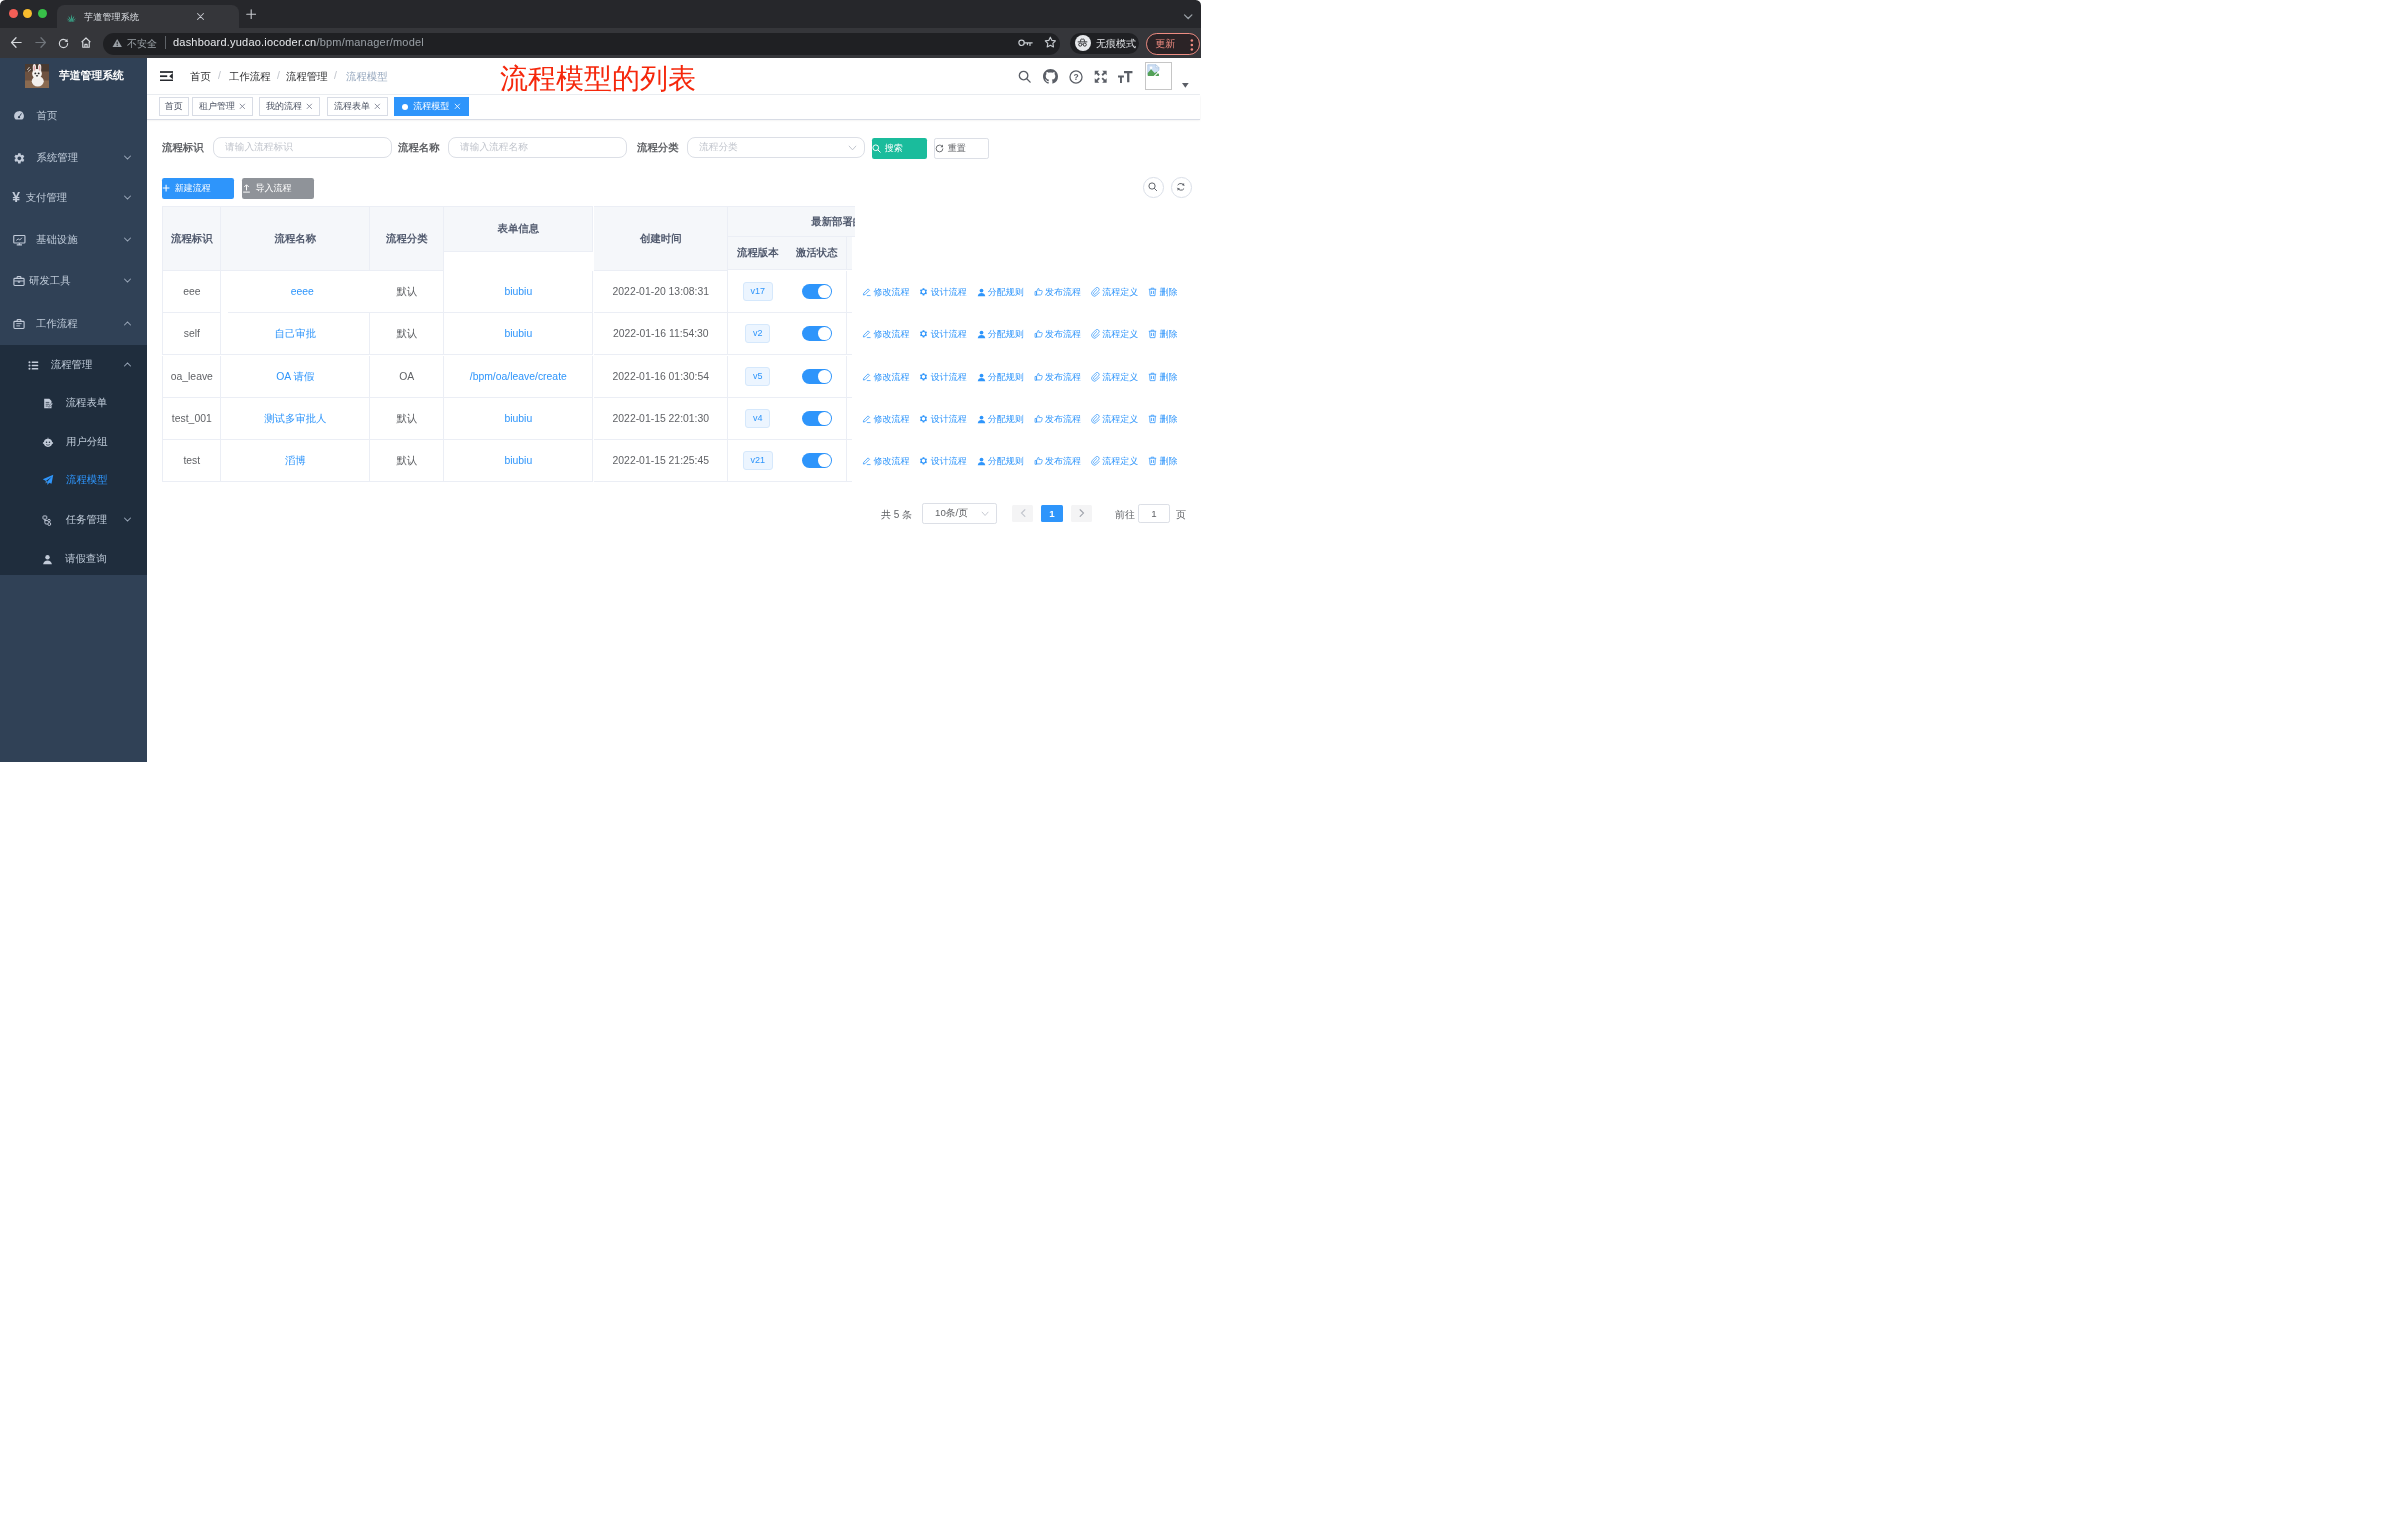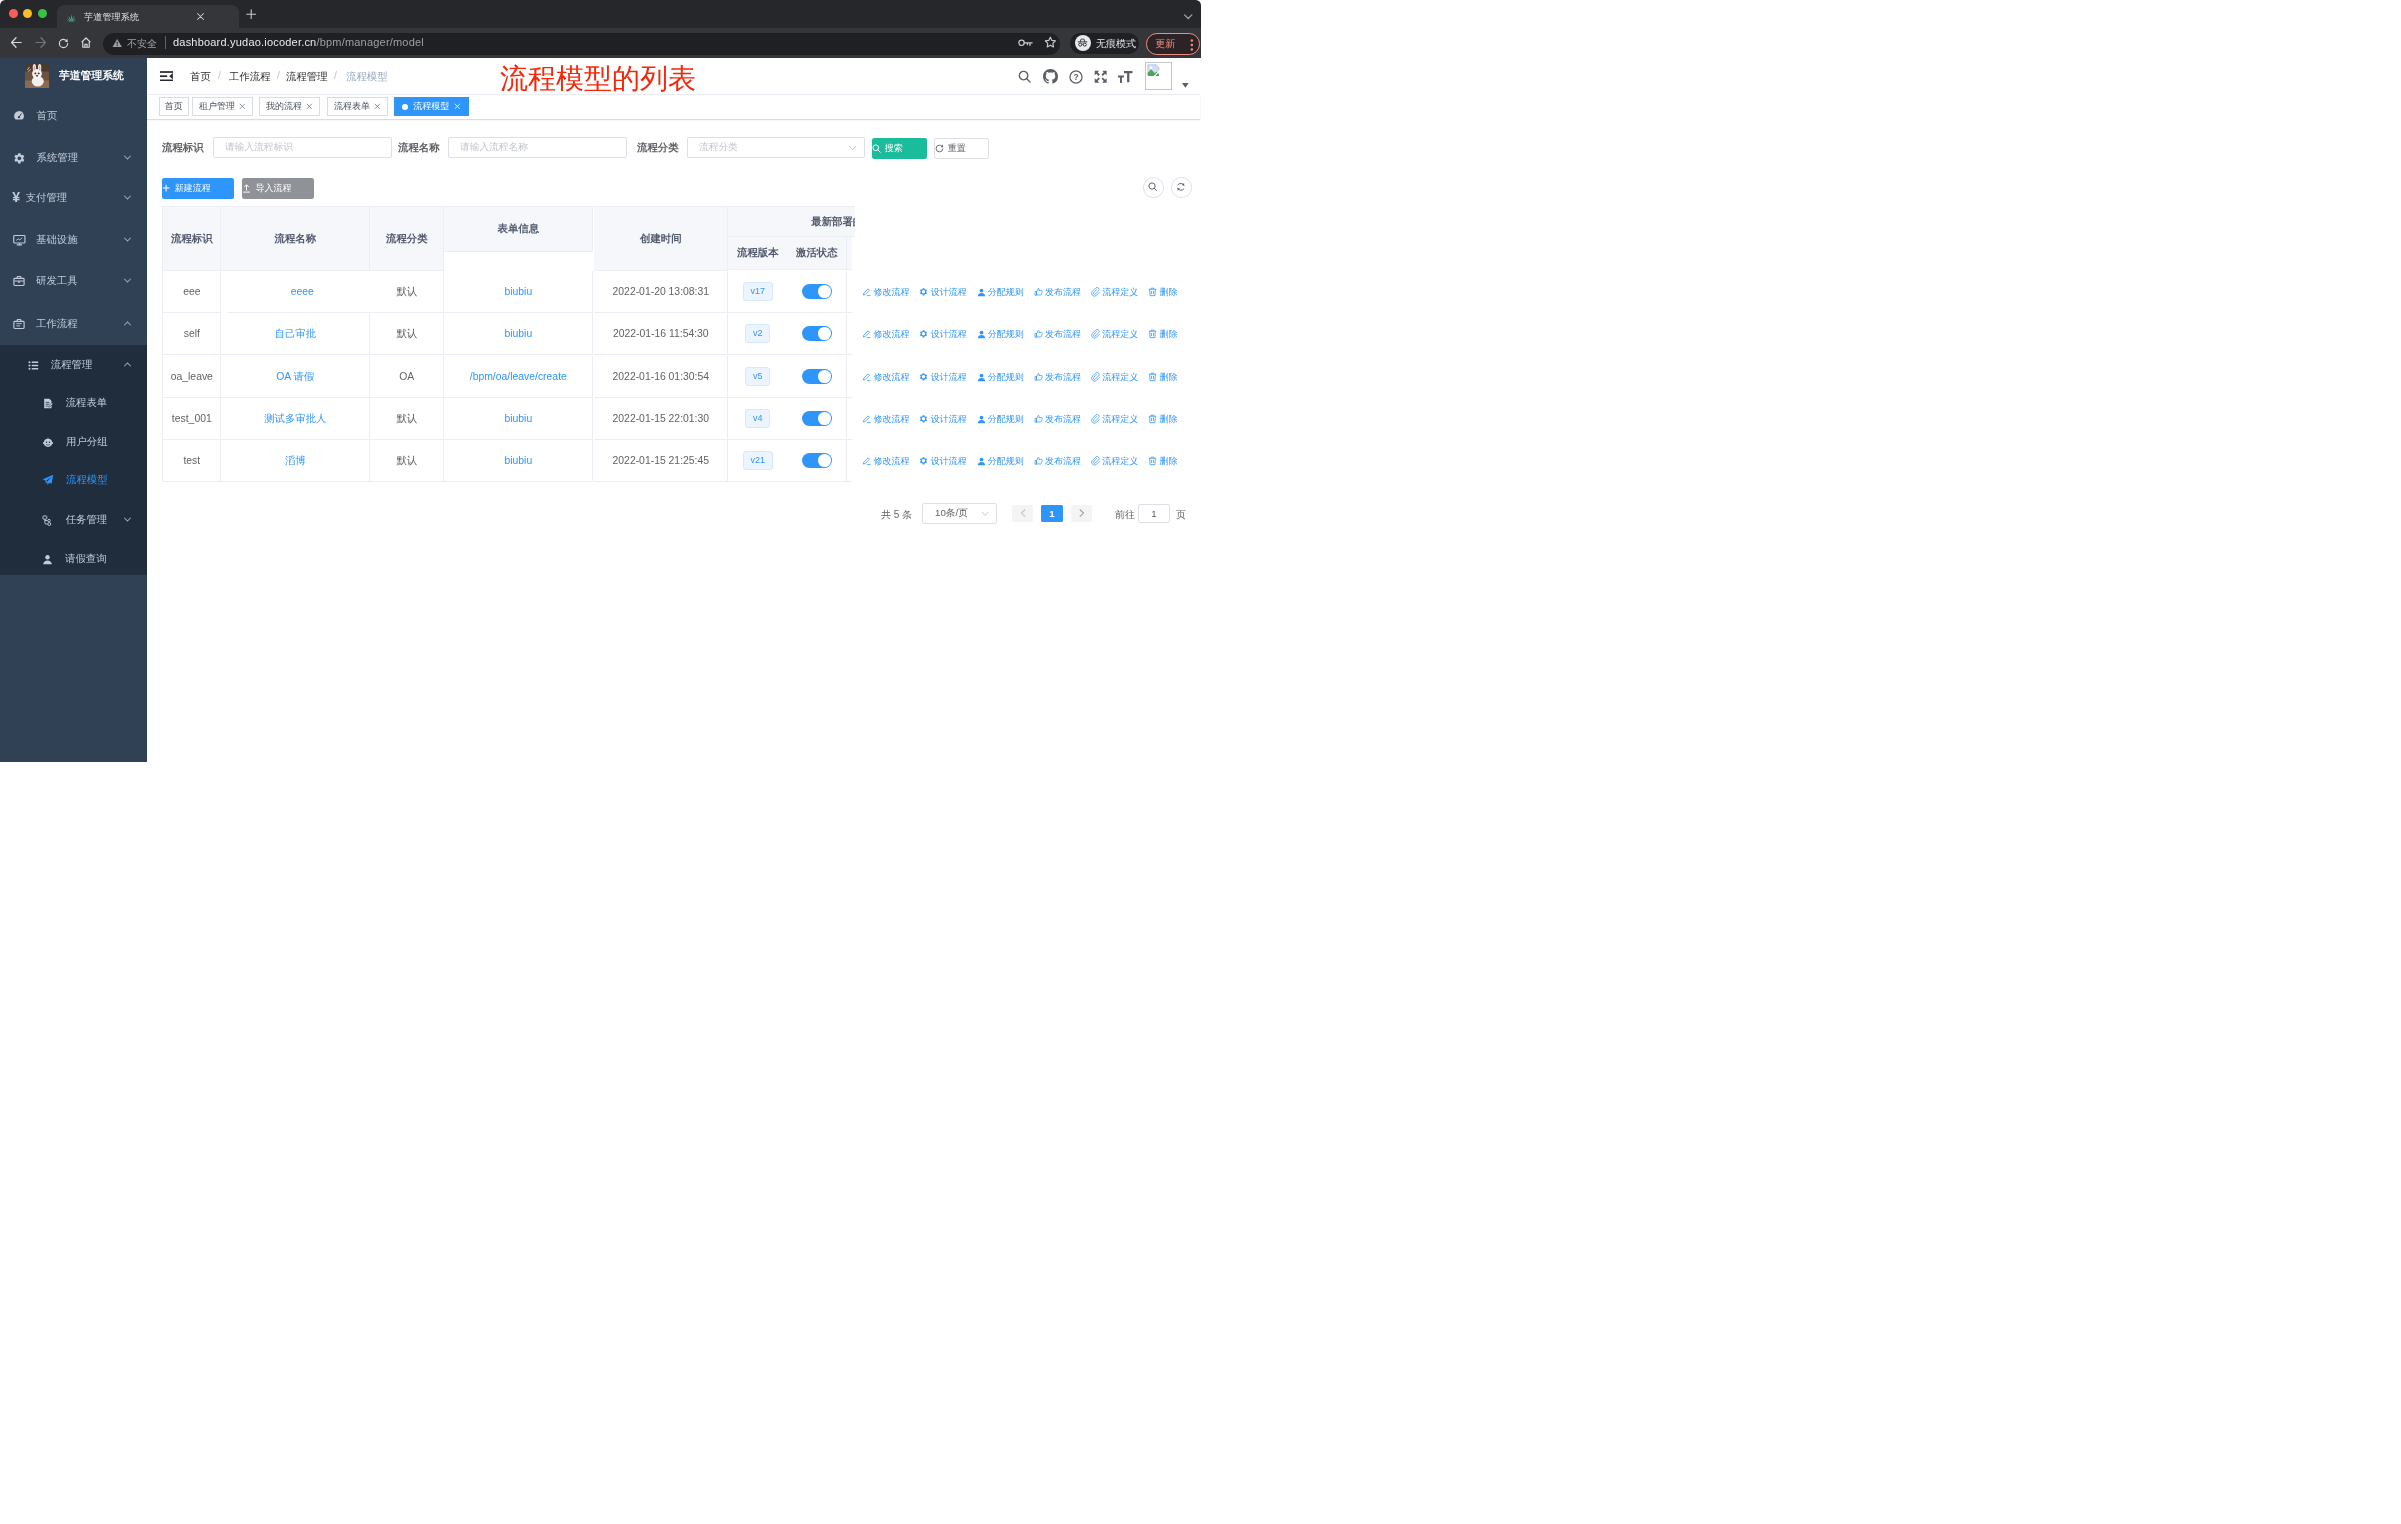--- a/index.html
+++ b/index.html
@@ -17,21 +17,21 @@
 #sidebar{left:0;top:58px;width:147px;height:704px;background:#304156}
 #submenu{position:absolute;left:0;top:287px;width:147px;height:230px;background:#1f2d3d}
 .mtext{font-size:10.4px;color:#bfcbd9}
 .chev{position:absolute;left:123px;width:9px;height:9px}
 
 #main{left:147px;top:58px;width:1053px;height:704px;background:#fff}
 #navbar{position:absolute;left:0;top:0;width:1053px;height:37px;background:#fff;border-bottom:0.7px solid #eaedf1}
 #tagsbar{position:absolute;left:0;top:37px;width:1053px;height:25px;background:#fff;border-bottom:0.7px solid #d8dce5;box-shadow:0 0.7px 2.2px rgba(0,0,0,.08)}
 .tag{position:absolute;top:1.9px;height:19.4px;border:0.7px solid #d8dce5;background:#fff;color:#495060;font-size:9px;display:flex;align-items:center;justify-content:center}
 .bc{font-size:10.4px;color:#303133}
-.inp{position:absolute;height:21px;border:0.7px solid #dcdfe6;border-radius:2px;background:#fff;font-size:9.7px;color:#c0c4cc;display:flex;align-items:center;padding-left:11px}
+.inp{position:absolute;height:21px;border:0.7px solid #dcdfe6;border-radius:8px;background:#fff;font-size:9.7px;color:#c0c4cc;display:flex;align-items:center;padding-left:11px}
 .lbl{position:absolute;font-size:10.4px;font-weight:700;color:#606266;line-height:21px}
 .btn{position:absolute;height:21px;border-radius:2.2px;color:#fff;font-size:9px;display:flex;align-items:center;}
 
 #tbl{position:absolute;left:15.3px;top:148px;width:1026px;height:277px;font-size:10.4px;color:#606266}
 .hc{position:absolute;background:#f5f7fa;color:#515a6e;font-weight:700;display:flex;align-items:center;justify-content:center;border-right:0.7px solid #ebeef5;border-bottom:0.7px solid #ebeef5}
 .tc{position:absolute;display:flex;align-items:center;justify-content:center;border-right:0.7px solid #ebeef5;border-bottom:0.7px solid #ebeef5;background:#fff}
 .lk{color:#2e95fb}
 .vtag{height:19.4px;padding:0 6.7px;border:0.7px solid #d5e8fc;background:#ecf5ff;border-radius:3px;color:#2e95fb;font-size:9px;display:flex;align-items:center}
 .sw{width:30px;height:15px;border-radius:7.4px;background:#2e95fb;position:relative}
 .sw:after{content:"";position:absolute;right:1.1px;top:1.1px;width:12.7px;height:12.7px;border-radius:50%;background:#fff}
@@ -177,21 +177,21 @@
         <path d="M2 4l4 4 4-4" stroke="#9aa7b9" stroke-width="1.4" fill="none" stroke-linecap="round"></path>
       </svg>
 </div>
 <div class="a" style="left:0;top:208px;width:147px;height:30px;display:flex;align-items:center">
   <svg style="margin-left:13px" width="12" height="12" viewBox="0 0 16 16">
         <rect x="1.2" y="4.5" width="13.6" height="9.5" rx="1.2" fill="none" stroke="#c2cbd9" stroke-width="1.5"></rect>
         <path d="M5.5 4.5V3a1 1 0 0 1 1-1h3a1 1 0 0 1 1 1v1.5" fill="none" stroke="#c2cbd9" stroke-width="1.5"></path>
         <path d="M1.5 8h13" stroke="#c2cbd9" stroke-width="1.3"></path>
         <path d="M7 8v1.8h2V8" stroke="#c2cbd9" stroke-width="1.2" fill="none"></path>
       </svg>
-  <span class="mtext" style="margin-left:11px">研发工具</span>
+  <span class="mtext" style="margin-left:4px">研发工具</span>
   <svg class="chev" style="top:10.4px" width="9" height="9" viewBox="0 0 12 12">
         <path d="M2 4l4 4 4-4" stroke="#9aa7b9" stroke-width="1.4" fill="none" stroke-linecap="round"></path>
       </svg>
 </div>
 <div class="a" style="left:0;top:251px;width:147px;height:30px;display:flex;align-items:center">
   <svg style="margin-left:13px" width="12" height="12" viewBox="0 0 16 16">
         <rect x="1.2" y="4.5" width="13.6" height="9.5" rx="1.2" fill="none" stroke="#c2cbd9" stroke-width="1.5"></rect>
         <path d="M5.5 4.5V3a1 1 0 0 1 1-1h3a1 1 0 0 1 1 1v1.5" fill="none" stroke="#c2cbd9" stroke-width="1.5"></path>
         <path d="M4.5 7.5h7M4.5 10.5h5" stroke="#c2cbd9" stroke-width="1.2"></path>
       </svg>

